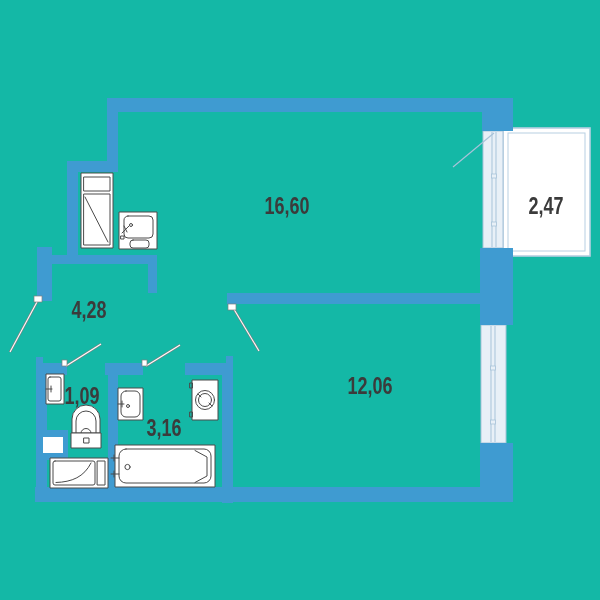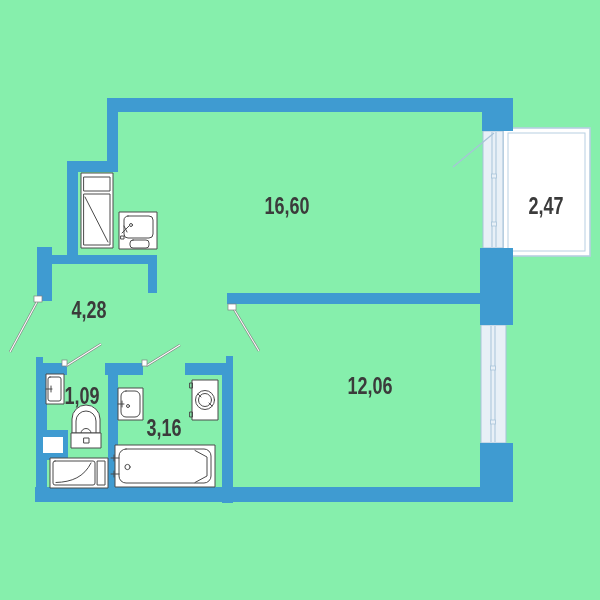--- a/index.html
+++ b/index.html
@@ -1,16 +1,16 @@
 <!DOCTYPE html>
 <html style="--wall: #3F9BD1; --window-fill: #E8F0F7; --window-stroke: #A7C3D9; --balcony-stroke: #B7CFE2; --fixture-stroke: #4A4A4A; --label-text: #3B3B3B;"><head>
 <meta charset="utf-8">
 <style>
   html,body{margin:0;padding:0;background:#fff;}
-  .stage{width:600px;height:600px;position:relative;background:#86efac;overflow:hidden;}
+  .stage{width:600px;height:600px;position:relative;background:#14b8a6;overflow:hidden;}
   svg{display:block;}
   .wall{fill:var(--wall,#3F9BD1);}
   .win{fill:var(--window-fill,#E8F0F7);stroke:var(--window-stroke,#A7C3D9);stroke-width:1;}
   .winl{fill:none;stroke:var(--window-stroke,#A7C3D9);stroke-width:1;}
   .wint{fill:var(--window-fill,#E8F0F7);stroke:var(--window-stroke,#A7C3D9);stroke-width:0.8;}
   .balc{fill:#fff;stroke:var(--balcony-stroke,#B7CFE2);stroke-width:1.6;}
   .balc2{fill:none;stroke:var(--balcony-stroke,#B7CFE2);stroke-width:1;}
   .swing{fill:none;stroke:var(--window-stroke,#A7C3D9);stroke-width:1.2;}
   .fx{fill:#fff;stroke:var(--fixture-stroke,#4A4A4A);stroke-width:1;stroke-linejoin:round;}
   .fxn{fill:none;stroke:var(--fixture-stroke,#4A4A4A);stroke-width:1;stroke-linejoin:round;stroke-linecap:round;}

